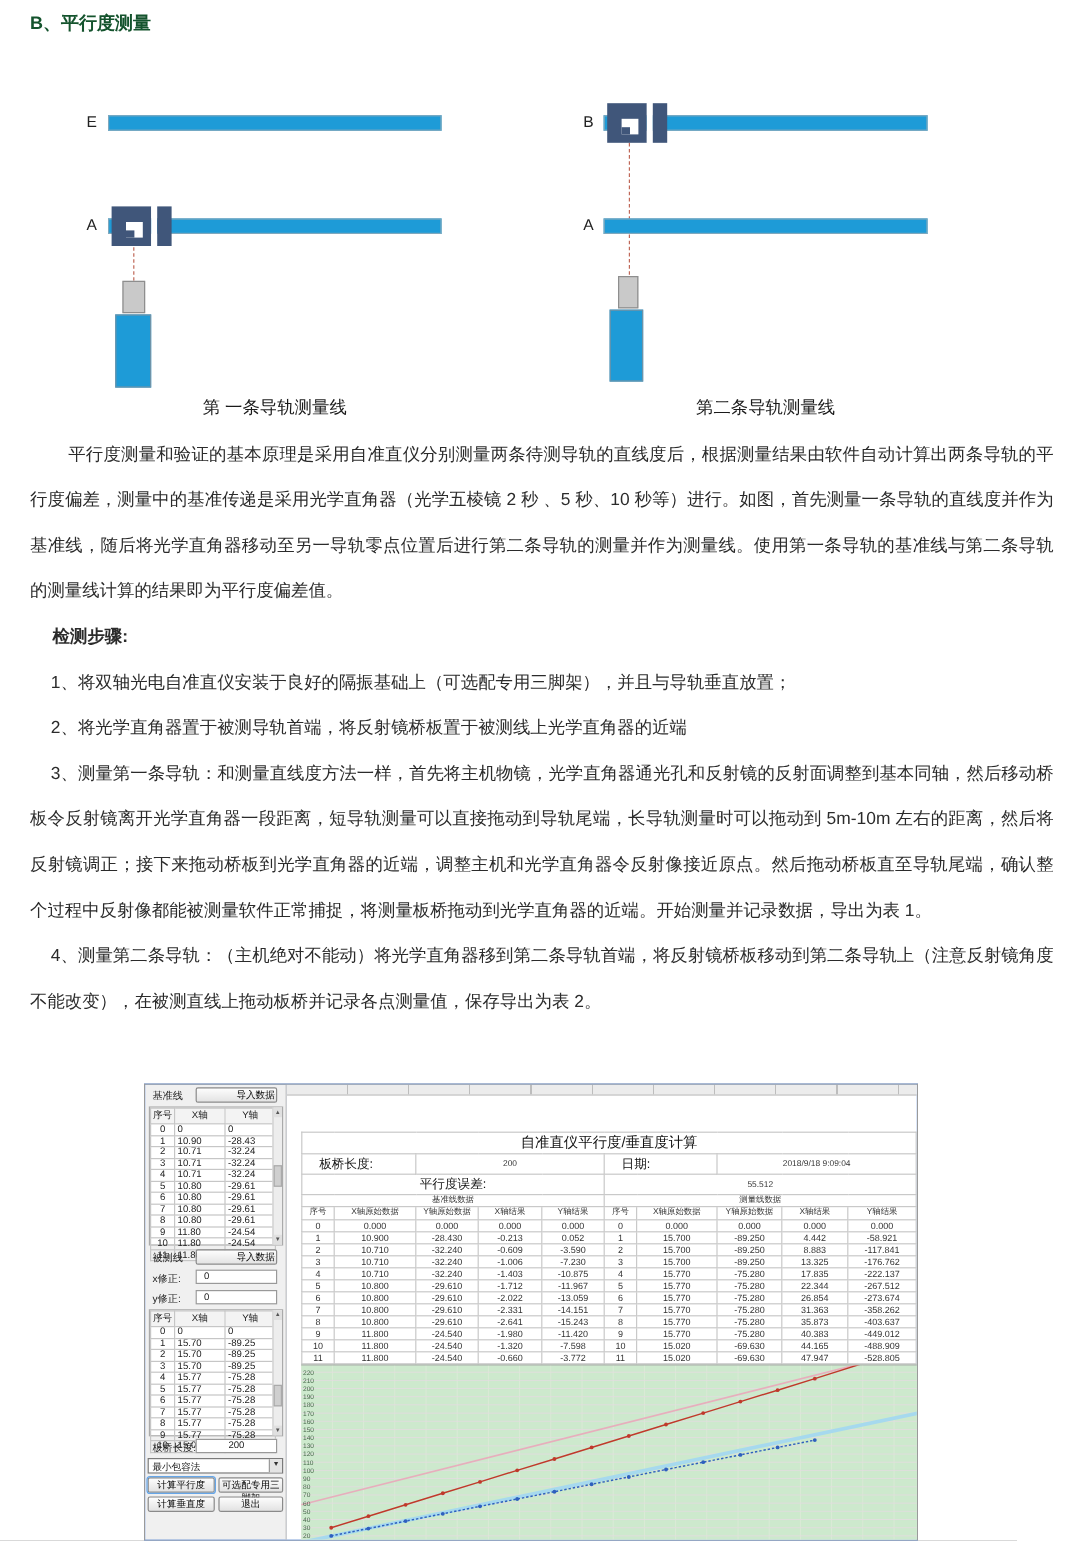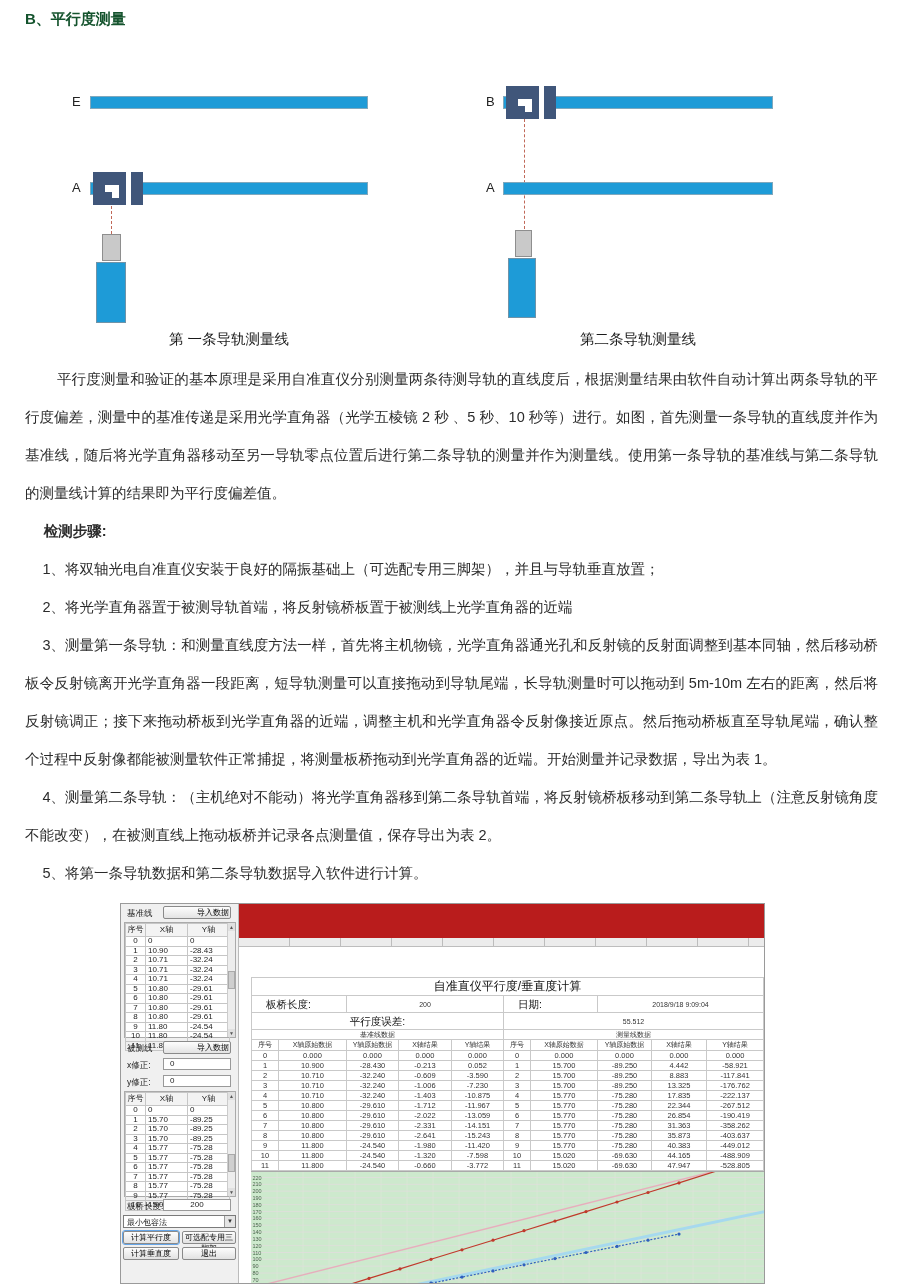--- a/index.html
+++ b/index.html
@@ -21,42 +21,42 @@
   .diagram-caption { position:absolute; font-size:14.5px; color:#1a1a1a; text-align:center; }
 
   
   .bodytext { position:absolute; left:25px; right:22px; top:360px; font-size:14.5px; color:#2b2b2b; line-height:38px; text-align:justify; }
   .bodytext p { margin:0; }
   .p-principle { text-indent:2.2em; }
   .steps-title { font-weight:bold; text-indent:1.3em; }
   .p-step { text-indent:1.2em; }
 
   
-  .app-window { position:absolute; left:120px; top:903px; width:645px; height:381px; background:#b91c1c; border:1px solid #9a9a9a; font-size:8px; color:#222; }
+  .app-window { position:absolute; left:120px; top:903px; width:645px; height:381px; background:#3b82f6; border:1px solid #9a9a9a; font-size:8px; color:#222; }
   .sidebar { position:absolute; left:0; top:0; width:118px; height:100%; border-right:1px solid #bbb; background:#F0F0F0; }
   .s-label { position:absolute; left:6px; font-size:8.5px; color:#222; }
   .s-btn { position:absolute; left:42px; width:68px; height:13px; background:linear-gradient(#fdfdfd,#e3e3e3); border:1px solid #8a8a8a; border-radius:2px; font-size:8px; line-height:11px; text-align:center; cursor:default;padding-left:32px; }
   .s-input { position:absolute; left:42px; width:68px; height:12px; background:#fff; border:1px solid #999; font-size:8px; line-height:10px; padding-left:6px; }
   .s-input.center { text-align:center; padding-left:0; }
   .stable-wrap { position:absolute; left:3px; width:112px; background:#fff; border:1px solid #aaa; }
   .stable { width:104px; border-collapse:collapse; table-layout:fixed; }
   .stable th, .stable td { border:1px solid #C6C6C6; font-size:8px; font-weight:normal; height:8.5px; line-height:8.5px; padding:0 0 0 2px; text-align:left; overflow:hidden; white-space:nowrap; }
   .stable th { background:#F3F3F3; text-align:center; padding:0; height:12px; line-height:12px; }
   .stable .c0 { text-align:center; padding:0; }
   .sscroll { position:absolute; right:0; top:0; bottom:0; width:8px; background:#EDEDED; border-left:1px solid #ccc; }
   .sscroll .arr { position:absolute; left:0; width:7px; height:8px; font-size:5px; line-height:8px; text-align:center; color:#555; background:#E0E0E0; }
   .sscroll .arr.up { top:0; } .sscroll .arr.dn { bottom:0; }
   .sscroll .thumb { position:absolute; left:0; width:7px; height:18px; top:42%; background:#CFCFCF; border:1px solid #aaa; }
   .dropdown { position:absolute; left:2px; width:113px; height:13px; background:#fff; border:1px solid #7a7a7a; }
   .dropdown .dtext { position:absolute; left:3px; top:1px; font-size:8px; }
   .dropdown .darr { position:absolute; right:0; top:0; width:11px; height:11px; background:#E4E4E4; border-left:1px solid #9a9a9a; font-size:6px; text-align:center; line-height:11px; color:#333; }
   .a-btn { position:absolute; height:13px; background:linear-gradient(#fdfdfd,#e2e2e2); border:1px solid #8a8a8a; border-radius:2px; font-size:8px; line-height:11px; text-align:center; }
   .a-btn.focus { outline:1px solid #66A6E8; }
 
-  .main { position:absolute; left:118px; top:0; right:0; bottom:0; background:#fff; overflow:hidden;margin-top:34px; }
+  .main { position:absolute; left:118px; top:0; right:0; bottom:0; background:#fff; overflow:hidden; }
   .sheet-head { position:absolute; left:0; top:0; right:0; height:9px;
      background:repeating-linear-gradient(90deg,#ECECEC 0px,#ECECEC 50px,#BDBDBD 50px,#BDBDBD 51px);
      border-bottom:1px solid #BDBDBD; }
   .report { position:absolute; left:12px; top:39px; width:512px; border-collapse:collapse; table-layout:fixed; }
   .report td { border:1px solid #c9c9c9; font-size:7.5px; height:9px; line-height:9px; text-align:center; color:#333; padding:0; overflow:hidden; white-space:nowrap; }
   .report .r-title td { font-size:12px; height:17px; line-height:17px; color:#111; }
   .report .r-info td.lbl { font-size:10.5px; text-align:left; padding-left:14px; height:16px; line-height:16px; color:#111; }
   .report .r-info td.val { font-size:7px; }
   .report .r-err td.lbl { font-size:10.5px; height:16px; line-height:16px; color:#111; }
   .report .r-err td.val { font-size:7px; }
@@ -108,21 +108,20 @@
     <div class="diagram-caption" style="left:503px;top:330px;width:270px;">第二条导轨测量线</div>
   </div>
 
   <div class="bodytext">
     <p class="p-principle">平行度测量和验证的基本原理是采用自准直仪分别测量两条待测导轨的直线度后，根据测量结果由软件自动计算出两条导轨的平行度偏差，测量中的基准传递是采用光学直角器（光学五棱镜 2 秒 、5 秒、10 秒等）进行。如图，首先测量一条导轨的直线度并作为基准线，随后将光学直角器移动至另一导轨零点位置后进行第二条导轨的测量并作为测量线。使用第一条导轨的基准线与第二条导轨的测量线计算的结果即为平行度偏差值。</p>
     <p class="steps-title">检测步骤:</p>
     <p class="p-step">1、将双轴光电自准直仪安装于良好的隔振基础上（可选配专用三脚架），并且与导轨垂直放置；</p>
     <p class="p-step">2、将光学直角器置于被测导轨首端，将反射镜桥板置于被测线上光学直角器的近端</p>
     <p class="p-step">3、测量第一条导轨：和测量直线度方法一样，首先将主机物镜，光学直角器通光孔和反射镜的反射面调整到基本同轴，然后移动桥板令反射镜离开光学直角器一段距离，短导轨测量可以直接拖动到导轨尾端，长导轨测量时可以拖动到 5m-10m 左右的距离，然后将反射镜调正；接下来拖动桥板到光学直角器的近端，调整主机和光学直角器令反射像接近原点。然后拖动桥板直至导轨尾端，确认整个过程中反射像都能被测量软件正常捕捉，将测量板桥拖动到光学直角器的近端。开始测量并记录数据，导出为表 1。</p>
     <p class="p-step">4、测量第二条导轨：（主机绝对不能动）将光学直角器移到第二条导轨首端，将反射镜桥板移动到第二条导轨上（注意反射镜角度不能改变），在被测直线上拖动板桥并记录各点测量值，保存导出为表 2。</p>
-    <p class="p-step">5、将第一条导轨数据和第二条导轨数据导入软件进行计算。</p>
   </div>
 
   <div class="app-window">
 
     <div class="sidebar">
       <span class="s-label" style="top:4px;">基准线</span>
       <button class="s-btn" style="top:2px;">导入数据</button>
 
       <div class="stable-wrap" style="top:18px;height:116px;">
         <table class="stable">
@@ -432,21 +431,21 @@
             <tr>
               <td>6</td>
               <td>10.800</td>
               <td>-29.610</td>
               <td>-2.022</td>
               <td>-13.059</td>
               <td>6</td>
               <td>15.770</td>
               <td>-75.280</td>
               <td>26.854</td>
-              <td>-190.419</td>
+              <td>-273.674</td>
             </tr>
             <tr>
               <td>7</td>
               <td>10.800</td>
               <td>-29.610</td>
               <td>-2.331</td>
               <td>-14.151</td>
               <td>7</td>
               <td>15.770</td>
               <td>-75.280</td>

